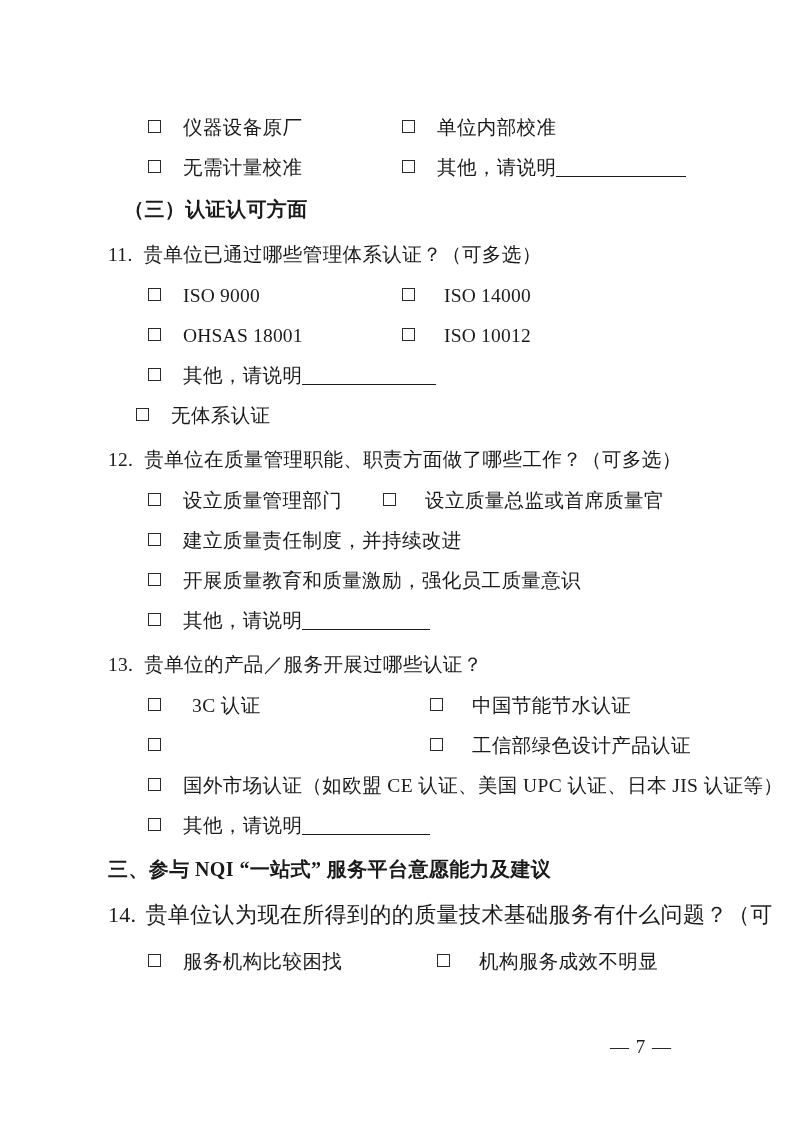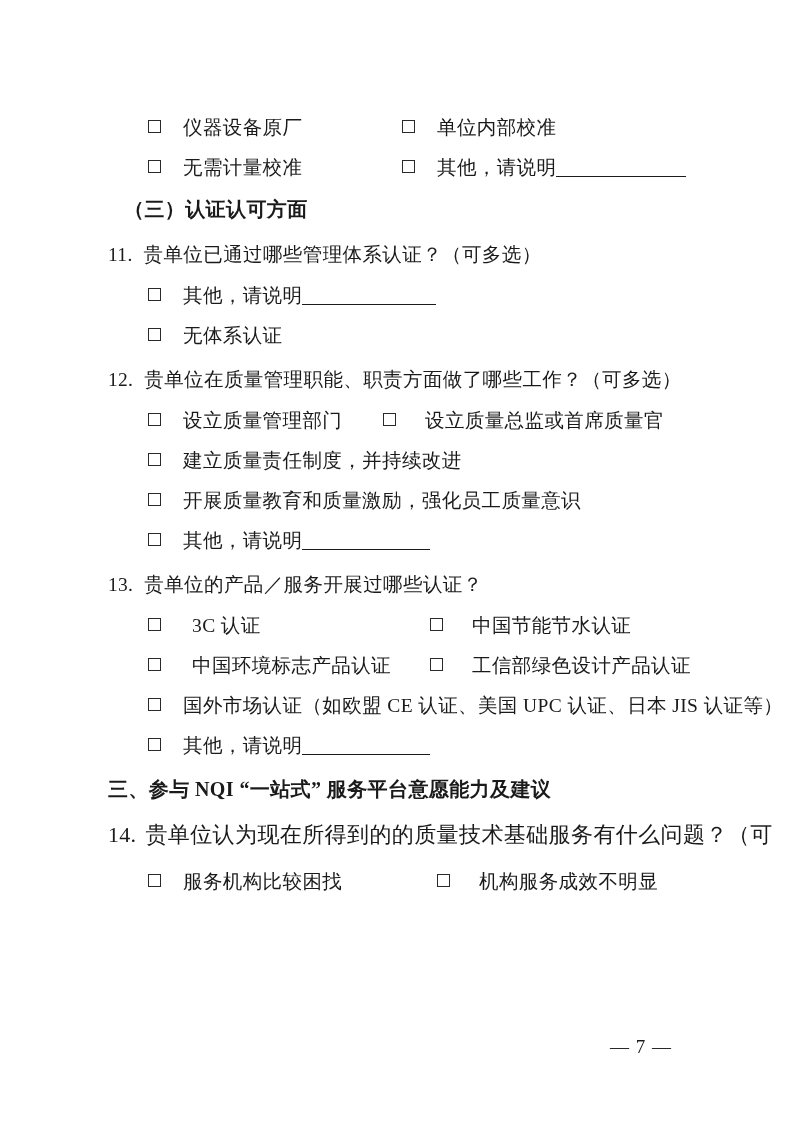--- a/index.html
+++ b/index.html
@@ -138,30 +138,46 @@
     </div>
 
     <div class="heading indent">
       <span class="cjk">（三）认证认可方面</span>
     </div>
 
     <div class="qline" style="margin-top:4px;">
       <span class="num">11.</span><span style="display:inline-block;width:11px;"></span><span class="cjk">贵单位已通过哪些管理体系认证？（可多选）</span>
     </div>
 
-
+    <div class="optrow">
+      <span class="opt" style="left:40px;">
+        <span class="cbox"></span><span class="lbl latin">ISO 9000</span>
+      </span>
+      <span class="opt" style="left:294px;">
+        <span class="cbox"></span><span class="lbl latin wide">ISO 14000</span>
+      </span>
+    </div>
+
+    <div class="optrow">
+      <span class="opt" style="left:40px;">
+        <span class="cbox"></span><span class="lbl latin">OHSAS 18001</span>
+      </span>
+      <span class="opt" style="left:294px;">
+        <span class="cbox"></span><span class="lbl latin wide">ISO 10012</span>
+      </span>
+    </div>
 
     <div class="optrow">
       <span class="opt" style="left:40px;">
         <span class="cbox"></span><span class="lbl cjk">其他，请说明</span><span class="blank" style="width:134px;"></span>
       </span>
     </div>
 
     <div class="optrow">
-      <span class="opt" style="left:40px;">
+      <span class="opt" style="left:28px;">
         <span class="cbox"></span><span class="lbl cjk">无体系认证</span>
       </span>
     </div>
 
     <div class="qline" style="margin-top:3px;">
       <span class="num">12.</span><span style="display:inline-block;width:11px;"></span><span class="cjk">贵单位在质量管理职能、职责方面做了哪些工作？（可多选）</span>
     </div>
 
     <div class="optrow">
       <span class="opt" style="left:40px;">
@@ -198,21 +214,21 @@
       <span class="opt" style="left:40px;">
         <span class="cbox"></span><span class="lbl cjk tight">3C 认证</span>
       </span>
       <span class="opt" style="left:322px;">
         <span class="cbox"></span><span class="lbl cjk wide">中国节能节水认证</span>
       </span>
     </div>
 
     <div class="optrow">
       <span class="opt" style="left:40px;">
-        <span class="cbox"></span><span class="lbl cjk tight">中国环境标志产品认证</span>
+        <span class="cbox"></span>
       </span>
       <span class="opt" style="left:322px;">
         <span class="cbox"></span><span class="lbl cjk wide">工信部绿色设计产品认证</span>
       </span>
     </div>
 
     <div class="optrow">
       <span class="opt" style="left:40px;">
         <span class="cbox"></span><span class="lbl cjk">国外市场认证（如欧盟 CE 认证、美国 UPC 认证、日本 JIS 认证等）</span>
       </span>

